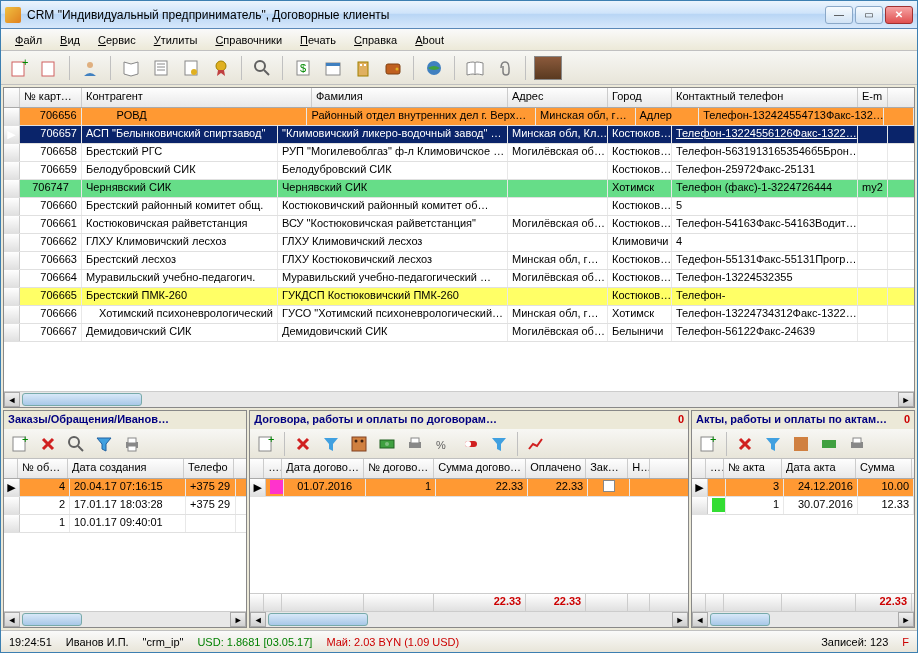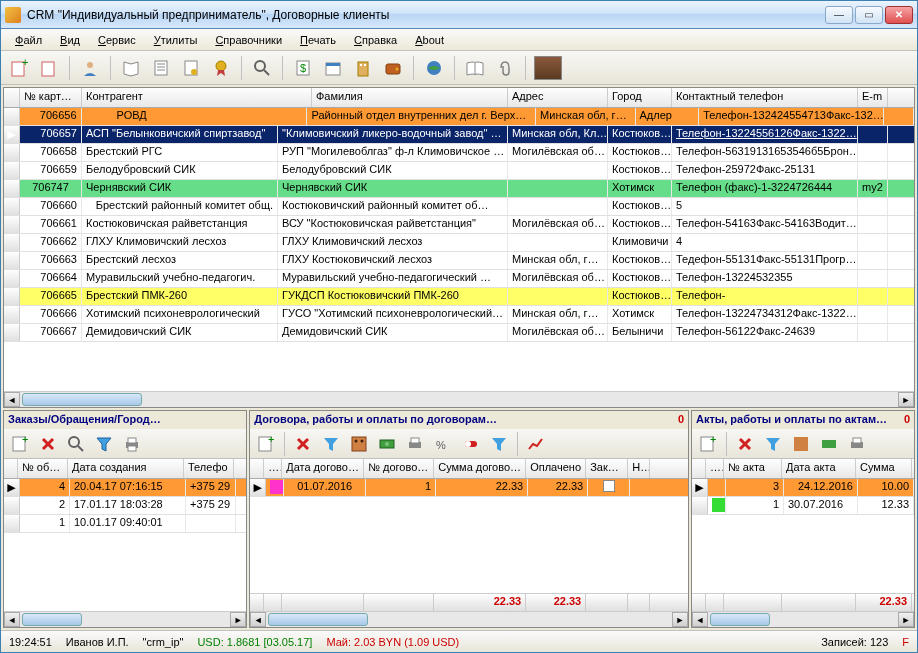--- a/index.html
+++ b/index.html
@@ -233,21 +233,21 @@
           <div class="cell" style="width: 196px;">Чернявский СИК</div>
           <div class="cell" style="width: 230px;">Чернявский СИК</div>
           <div class="cell" style="width: 100px;"></div>
           <div class="cell" style="width: 64px;">Хотимск</div>
           <div class="cell" style="width: 186px;">Телефон (факс)-1-3224726444</div>
           <div class="cell" style="width: 30px;">my2</div>
         </div>
         <div class="grid-row ">
           <div class="row-marker"></div>
           <div class="cell" style="width: 62px; text-align: right;">706660</div>
-          <div class="cell" style="width: 196px; text-align: right;">Брестский районный комитет общ.</div>
+          <div class="cell" style="width: 196px;">Брестский районный комитет общ.</div>
           <div class="cell" style="width: 230px;">Костюковичский районный комитет об…</div>
           <div class="cell" style="width: 100px;"></div>
           <div class="cell" style="width: 64px;">Костюков…</div>
           <div class="cell" style="width: 186px;">5</div>
           <div class="cell" style="width: 30px;"></div>
         </div>
         <div class="grid-row ">
           <div class="row-marker"></div>
           <div class="cell" style="width: 62px; text-align: right;">706661</div>
           <div class="cell" style="width: 196px;">Костюковичская райветстанция</div>
@@ -293,21 +293,21 @@
           <div class="cell" style="width: 196px;">Брестский ПМК-260</div>
           <div class="cell" style="width: 230px;">ГУКДСП Костюковичский ПМК-260</div>
           <div class="cell" style="width: 100px;"></div>
           <div class="cell" style="width: 64px;">Костюков…</div>
           <div class="cell" style="width: 186px;">Телефон-</div>
           <div class="cell" style="width: 30px;"></div>
         </div>
         <div class="grid-row ">
           <div class="row-marker"></div>
           <div class="cell" style="width: 62px; text-align: right;">706666</div>
-          <div class="cell" style="width: 196px;">Хотимский психоневрологический</div>
+          <div class="cell" style="width: 196px; text-align: right;">Хотимский психоневрологический</div>
           <div class="cell" style="width: 230px;">ГУСО "Хотимский психоневрологический…</div>
           <div class="cell" style="width: 100px;">Минская обл, г…</div>
           <div class="cell" style="width: 64px;">Хотимск</div>
           <div class="cell" style="width: 186px;">Телефон-13224734312Факс-1322…</div>
           <div class="cell" style="width: 30px;"></div>
         </div>
         <div class="grid-row ">
           <div class="row-marker"></div>
           <div class="cell" style="width: 62px; text-align: right;">706667</div>
           <div class="cell" style="width: 196px;">Демидовичский СИК</div>
@@ -322,21 +322,21 @@
       <div class="arr" style="left:0">◄</div>
       <div class="thumb"></div>
       <div class="arr" style="right:0">►</div>
     </div>
   </div>
 
   <div class="panels">
 
     <div class="panel" style="width:262px">
       <div class="panel-title">
-          <span>Заказы/Обращения/Город…</span>
+          <span>Заказы/Обращения/Иванов…</span>
         </div>
       <div class="panel-tb">
         <div class="tbtn">
             <svg viewBox="0 0 20 20">
               <rect x="3" y="3" width="12" height="14" fill="#fff" stroke="#888"></rect>
               <text x="12" y="9" font-size="11" fill="#080">+</text>
             </svg>
           </div>
         <div class="tbtn">
             <svg viewBox="0 0 20 20">
@@ -555,21 +555,21 @@
               <div class="row-marker">▶</div>
               <div class="cell" style="width: 18px;"></div>
               <div class="cell" style="width: 58px; text-align: right;">3</div>
               <div class="cell" style="width: 74px; text-align: right;">24.12.2016</div>
               <div class="cell" style="width: 56px; text-align: right;">10.00</div>
             </div>
             <div class="grid-row ">
               <div class="row-marker"></div>
               <div class="cell" style="width: 18px;"><span class="color-sq" style="background:#33dd33"></span></div>
               <div class="cell" style="width: 58px; text-align: right;">1</div>
-              <div class="cell" style="width: 74px; text-align: left;">30.07.2016</div>
+              <div class="cell" style="width: 74px; text-align: right;">30.07.2016</div>
               <div class="cell" style="width: 56px; text-align: right;">12.33</div>
             </div>
           </div>
         <div class="pgrid-foot" id="p3-foot">
             <div class="cell" style="width: 14px;"></div>
             <div class="cell" style="width: 18px;"></div>
             <div class="cell" style="width: 58px;"></div>
             <div class="cell" style="width: 74px;"></div>
             <div class="cell" style="width: 56px;">22.33</div>
           </div>

